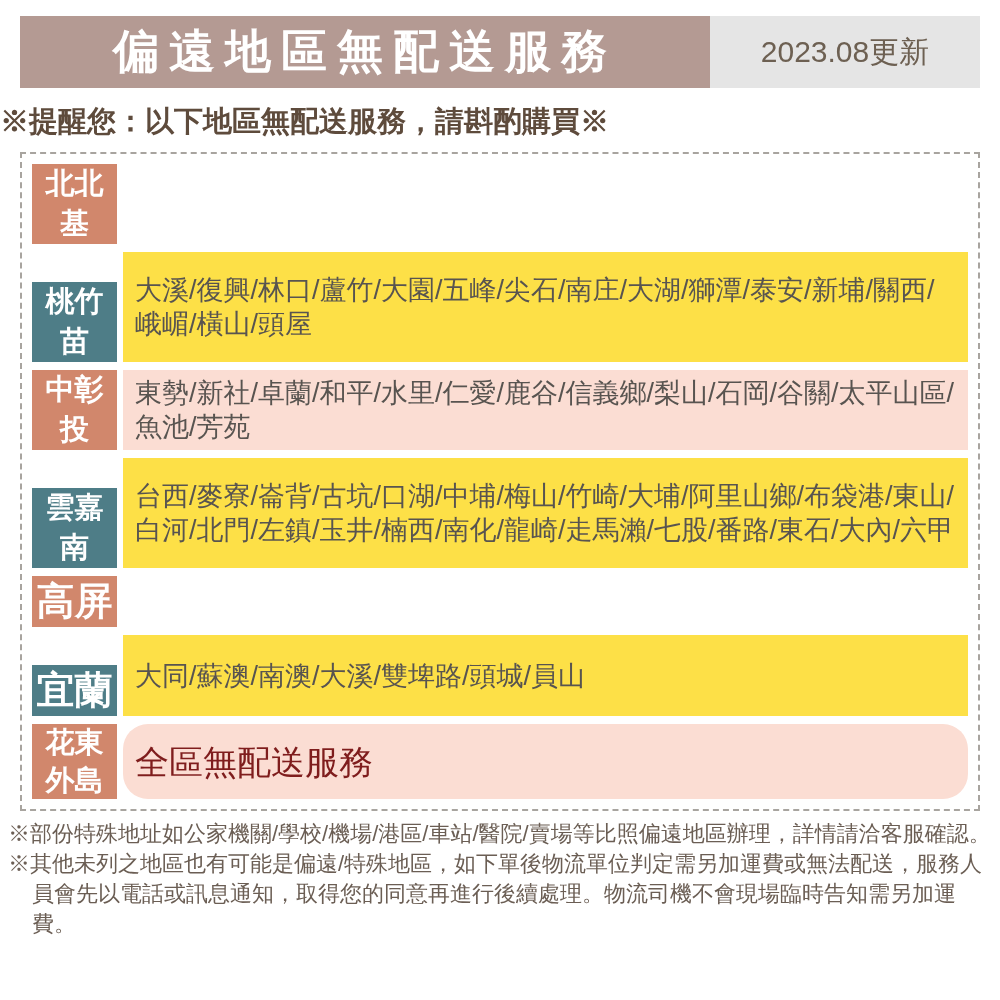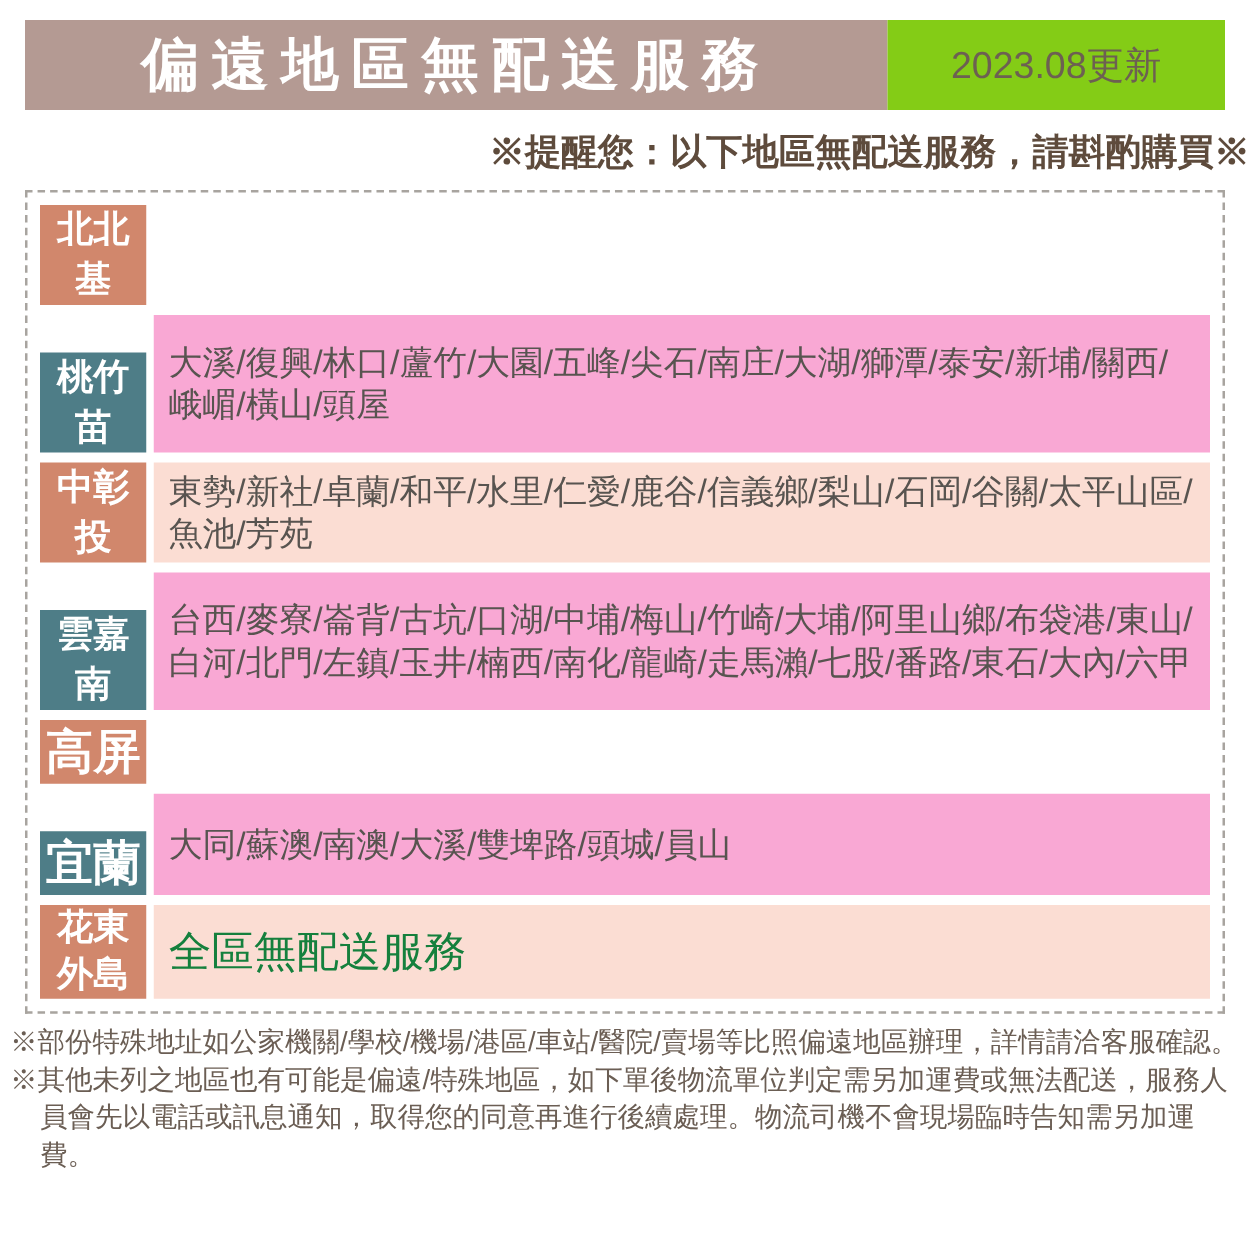--- a/index.html
+++ b/index.html
@@ -22,31 +22,31 @@
     color: #ffffff;
     font-size: 46px;
     font-weight: bold;
     letter-spacing: 10px;
     display: flex;
     align-items: center;
     justify-content: center;
   }
   .date-box {
     width: 270px;
-    background: #84cc16;
+    background: #e5e5e5;
     color: #6d6052;
     font-size: 30px;
     display: flex;
     align-items: center;
     justify-content: center;
   }
 
   
   .subtitle {
-    text-align: right;
+    text-align: left;
     font-size: 29px;
     font-weight: bold;
     color: #5e4b3c;
     margin: 14px 0 10px 0;
   }
 
   
   .table-box {
     margin: 0 20px;
     border: 2px dashed #a8a49f;
@@ -79,25 +79,26 @@
   .content {
     flex: 1;
     padding: 5px 12px;
     font-size: 27px;
     line-height: 34px;
     color: #585450;
     display: flex;
     align-items: center;
   }
   .content.pink { background: #fbddd3; }
-  .content.mint { background: #f9a8d4; padding-left: 12px; }
+  .content.mint { background: #fde047; padding-left: 12px; }
   .content.highlight {
-    color: #15803d;
+    color: #7f1d1d;
     font-size: 34px;
     line-height: 40px;
+    border-radius: 25px;
   }
 
   
   .notes {
     margin: 8px 8px 0 8px;
     font-size: 22px;
     line-height: 30px;
     color: #6b5e54;
   }
   .note {

